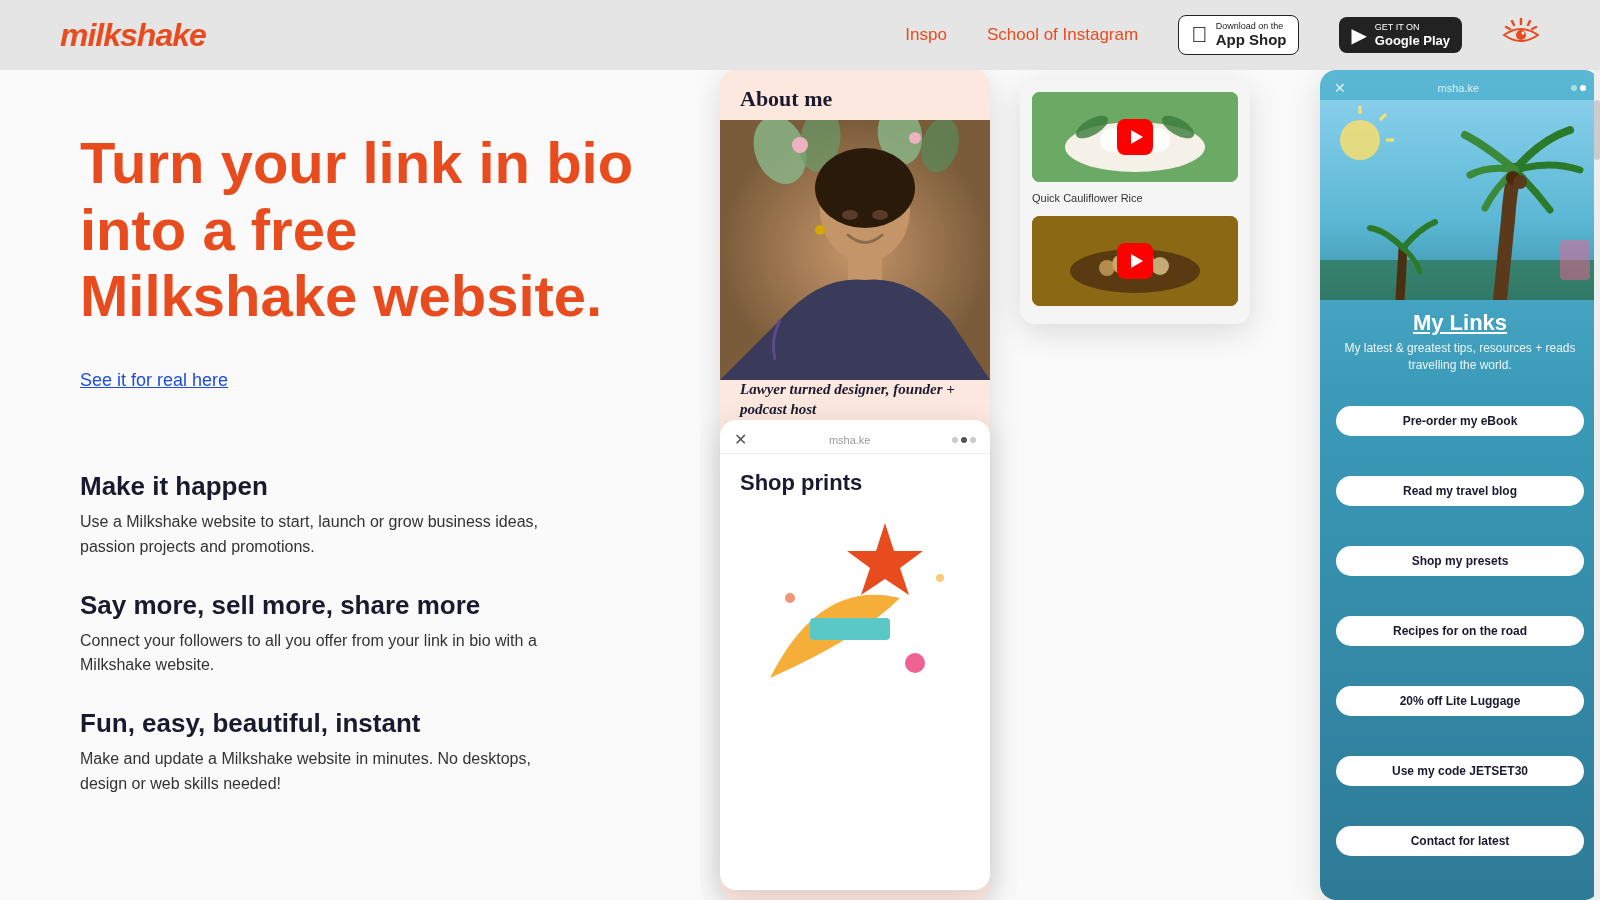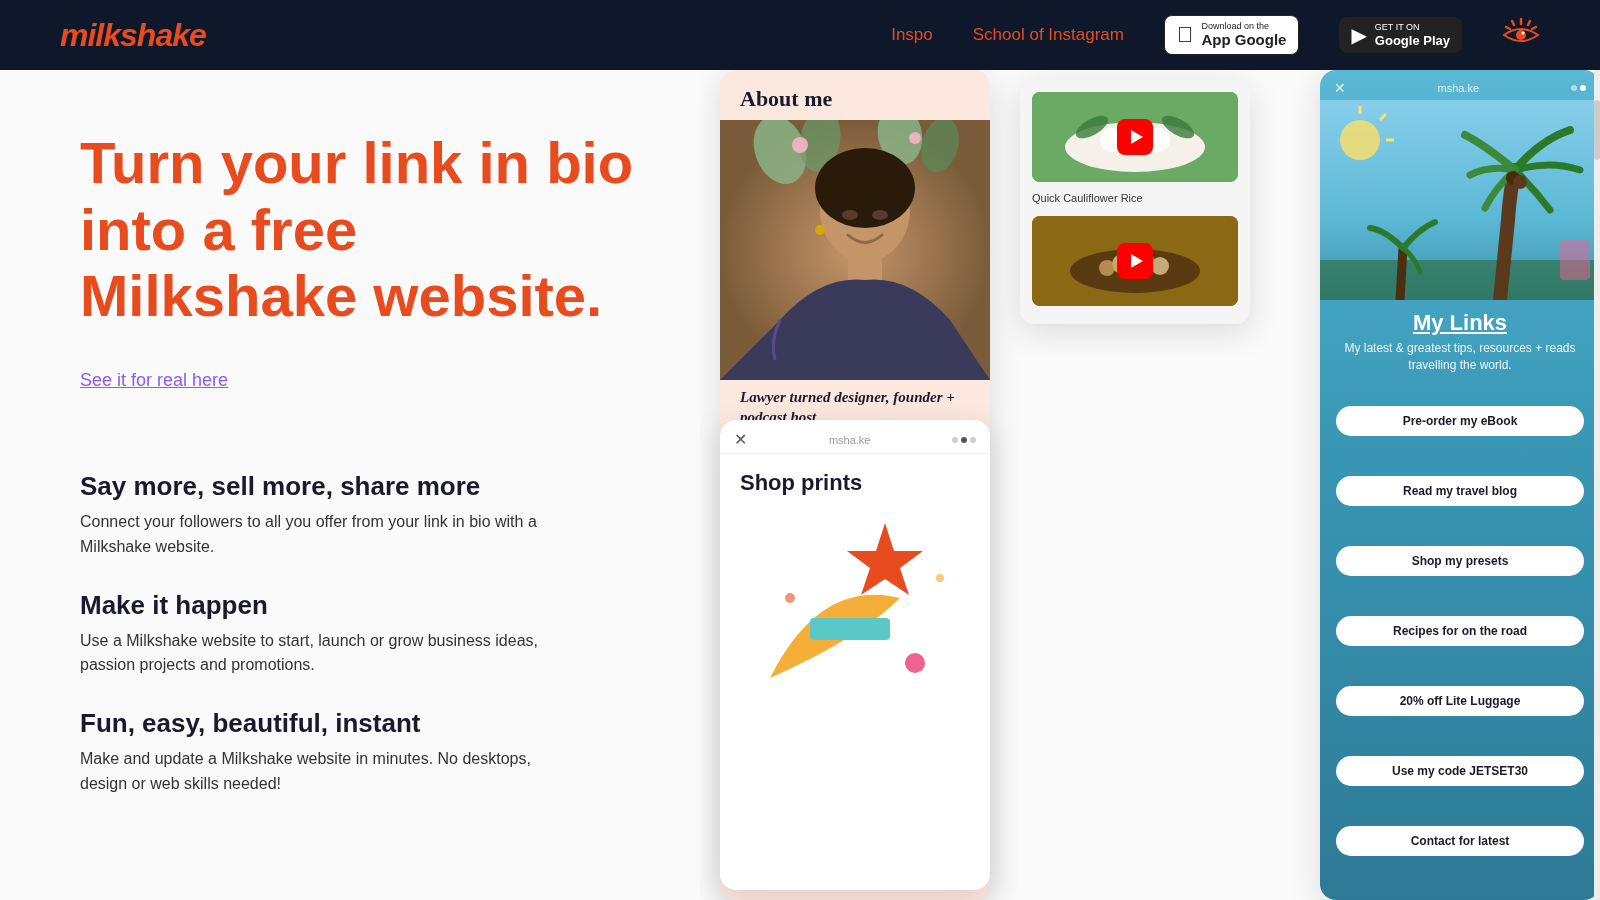--- a/index.html
+++ b/index.html
@@ -11,21 +11,21 @@
       overflow: hidden;
       position: relative;
     }
 
     
     nav {
       display: flex;
       align-items: center;
       padding: 0 60px;
       height: 70px;
-      background: #0f172a;
+      background: #e5e5e5;
       position: relative;
       z-index: 10;
     }
     .nav-logo {
       font-size: 32px;
       color: #e84c1e;
       font-style: italic;
       font-weight: 700;
       letter-spacing: -1px;
       flex: 1;
@@ -102,21 +102,21 @@
       flex-shrink: 0;
     }
     .hero-title {
       font-size: 58px;
       font-weight: 700;
       color: #e84c1e;
       line-height: 1.15;
       margin-bottom: 40px;
     }
     .see-it-link {
-      color: #8b5cf6;
+      color: #1d4ed8;
       font-size: 18px;
       font-weight: 500;
       text-decoration: underline;
       cursor: pointer;
       display: inline-block;
       margin-bottom: 60px;
     }
     .features {
       margin-top: 20px;
     }
@@ -181,21 +181,21 @@
       font-weight: 800;
       color: #1a1a2e;
       padding: 16px 20px 8px;
       font-family: Georgia, serif;
     }
     .card-about-subtitle {
       font-size: 15px;
       font-style: italic;
       font-weight: 700;
       color: #1a1a2e;
-      padding: 8px 20px 10px;
+      padding: 0 20px 10px;
       font-family: Georgia, serif;
       line-height: 1.3;
     }
     .card-about-text {
       font-size: 11.5px;
       color: #333;
       padding: 0 20px 16px;
       line-height: 1.5;
     }
 
@@ -377,21 +377,21 @@
 
 <nav>
   <div class="nav-logo">milkshake</div>
   <div class="nav-links">
     <a class="nav-link">Inspo</a>
     <a class="nav-link">School of Instagram</a>
     <div class="app-store-btn">
       <span style="font-size:22px;"></span>
       <div>
         <div class="btn-text-top">Download on the</div>
-        <div class="btn-text-main">App Google</div>
+        <div class="btn-text-main">App Shop</div>
       </div>
     </div>
     <div class="google-play-btn">
       <span style="font-size:20px; color:#fff;">▶</span>
       <div>
         <div class="btn-text-top">GET IT ON</div>
         <div class="btn-text-main">Google Play</div>
       </div>
     </div>
     <div class="eye-icon">
@@ -414,26 +414,26 @@
 </nav>
 
 <div class="main-container">
 
   <div class="left-content">
     <h1 class="hero-title">Turn your link in bio into a free Milkshake website.</h1>
     <a class="see-it-link">See it for real here</a>
 
     <div class="features">
       <div class="feature-item">
+        <div class="feature-title">Make it happen</div>
+        <div class="feature-desc">Use a Milkshake website to start, launch or grow business ideas, passion projects and promotions.</div>
+      </div>
+      <div class="feature-item">
         <div class="feature-title">Say more, sell more, share more</div>
         <div class="feature-desc">Connect your followers to all you offer from your link in bio with a Milkshake website.</div>
-      </div>
-      <div class="feature-item">
-        <div class="feature-title">Make it happen</div>
-        <div class="feature-desc">Use a Milkshake website to start, launch or grow business ideas, passion projects and promotions.</div>
       </div>
       <div class="feature-item">
         <div class="feature-title">Fun, easy, beautiful, instant</div>
         <div class="feature-desc">Make and update a Milkshake website in minutes. No desktops, design or web skills needed!</div>
       </div>
     </div>
   </div>
 
   <div class="right-content">
 

